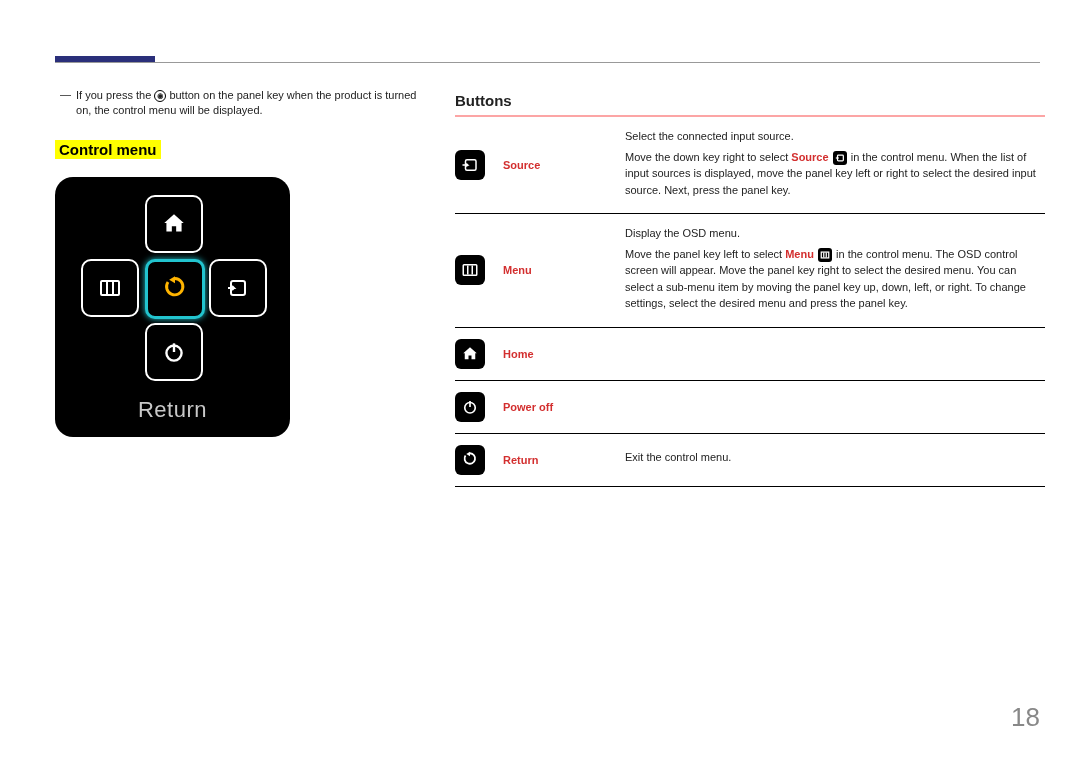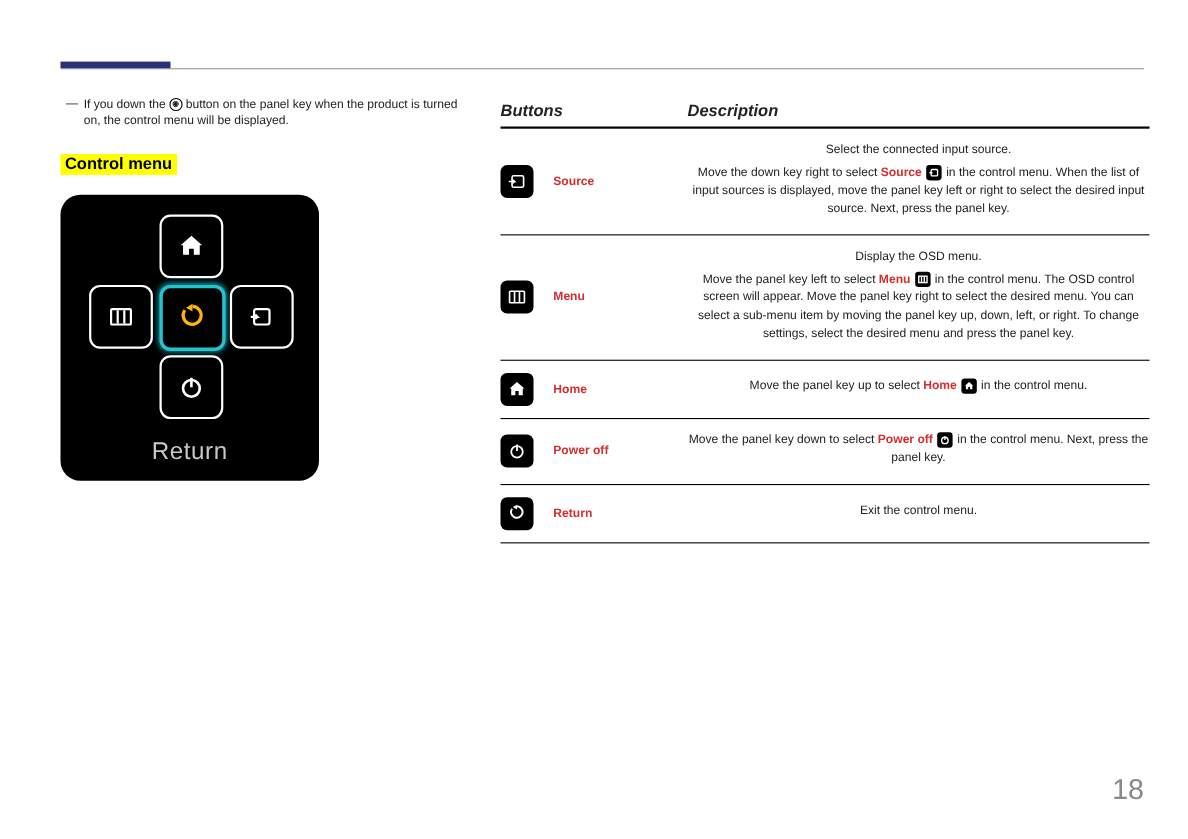--- a/index.html
+++ b/index.html
@@ -97,23 +97,22 @@
     position: absolute;
     left: 455px;
     top: 92px;
     width: 590px;
   }
   .tbl {
     width: 100%;
   }
   .tbl-header {
     display: flex;
-    border-bottom: 2px solid #000000;
+    border-bottom: 2px solid #fca5a5;
     padding-bottom: 6px;
-    font-style: italic;
   }
   .th-buttons {
     width: 170px;
     font-size: 15px;
     font-weight: bold;
   }
   .th-desc {
     flex: 1;
     font-size: 15px;
     font-weight: bold;
@@ -142,21 +141,21 @@
     width: 122px;
     color: #d32f2f;
     font-weight: bold;
     font-size: 11px;
   }
   .col-desc {
     flex: 1;
     line-height: 1.5;
     font-size: 11px;
   }
-  .col-desc p { margin: 0 0 4px 0; text-align: center; }
+  .col-desc p { margin: 0 0 4px 0; }
   .col-desc .hl { color: #d32f2f; font-weight: bold; }
   .col-desc .bold { font-weight: bold; }
   .inline-icon {
     display:inline-flex;
     width:14px; height:14px;
     background:#000;
     border-radius:3px;
     vertical-align: middle;
     align-items:center; justify-content:center;
     margin: 0 1px;
@@ -173,21 +172,21 @@
 </head>
 <body>
 
 <div class="top-rule"></div>
 <div class="top-bar"></div>
 
 <div class="left-col">
   <div>
     <span class="note-dash">―</span>
     <span class="note-text">
-      <span>If you down the </span><span class="btn-inline">◉</span><span> button on the panel key when the product is turned on, the control menu will be displayed.</span>
+      <span>If you press the </span><span class="btn-inline">◉</span><span> button on the panel key when the product is turned on, the control menu will be displayed.</span>
     </span>
   </div>
 
   <h3 class="control-title">Control menu</h3>
 
   <div class="control-panel">
     <div class="cp-btn" style="left:90px; top:18px;">
       <svg width="26" height="26" viewBox="0 0 24 24">
           <path fill="#fff" d="M12 3l9 8h-2v8h-5v-5h-4v5H5v-8H3z"></path>
         </svg>
@@ -218,21 +217,20 @@
         </svg>
     </div>
     <div class="cp-return">Return</div>
   </div>
 </div>
 
 <div class="right-col">
   <div class="tbl">
     <div class="tbl-header">
       <div class="th-buttons">Buttons</div>
-      <div class="th-desc">Description</div>
     </div>
 
     <div class="tbl-row">
       <div class="col-icon">
           <div class="icon-box">
         <svg width="18" height="18" viewBox="0 0 24 24">
               <rect x="6" y="5" width="14" height="14" rx="2" fill="none" stroke="#fff" stroke-width="2"></rect>
               <path d="M2 12h7l-2-2m2 2l-2 2" stroke="#fff" stroke-width="2" fill="none"></path>
             </svg>
       </div>
@@ -275,45 +273,34 @@
     <div class="tbl-row">
       <div class="col-icon">
           <div class="icon-box">
         <svg width="18" height="18" viewBox="0 0 24 24">
               <path fill="#fff" d="M12 3l9 8h-2v8h-5v-5h-4v5H5v-8H3z"></path>
             </svg>
       </div>
         </div>
       <div class="col-label">Home</div>
       <div class="col-desc">
-        <p><span>Move the panel key up to select </span><span class="hl">Home</span> <span class="inline-icon">
-              <svg width="10" height="10" viewBox="0 0 24 24">
-                <path fill="#fff" d="M12 3l9 8h-2v8h-5v-5h-4v5H5v-8H3z"></path>
-              </svg>
-            </span><span> in the control menu.</span></p>
       </div>
     </div>
 
     <div class="tbl-row">
       <div class="col-icon">
           <div class="icon-box">
         <svg width="18" height="18" viewBox="0 0 24 24">
               <circle cx="12" cy="13" r="7" fill="none" stroke="#fff" stroke-width="2.2"></circle>
               <line x1="12" y1="4" x2="12" y2="12" stroke="#fff" stroke-width="2.2"></line>
             </svg>
       </div>
         </div>
       <div class="col-label">Power off</div>
       <div class="col-desc">
-        <p><span>Move the panel key down to select </span><span class="hl">Power off</span> <span class="inline-icon">
-              <svg width="10" height="10" viewBox="0 0 24 24">
-                <circle cx="12" cy="13" r="7" fill="none" stroke="#fff" stroke-width="3"></circle>
-                <line x1="12" y1="4" x2="12" y2="12" stroke="#fff" stroke-width="3"></line>
-              </svg>
-            </span><span> in the control menu. Next, press the panel key.</span></p>
       </div>
     </div>
 
     <div class="tbl-row last">
       <div class="col-icon">
           <div class="icon-box">
         <svg width="18" height="18" viewBox="0 0 24 24">
               <path fill="none" stroke="#fff" stroke-width="2.4" d="M6 6a7 7 0 1 0 6-3"></path>
               <path fill="#fff" d="M12 1l-5 3 5 3z"></path>
             </svg>

